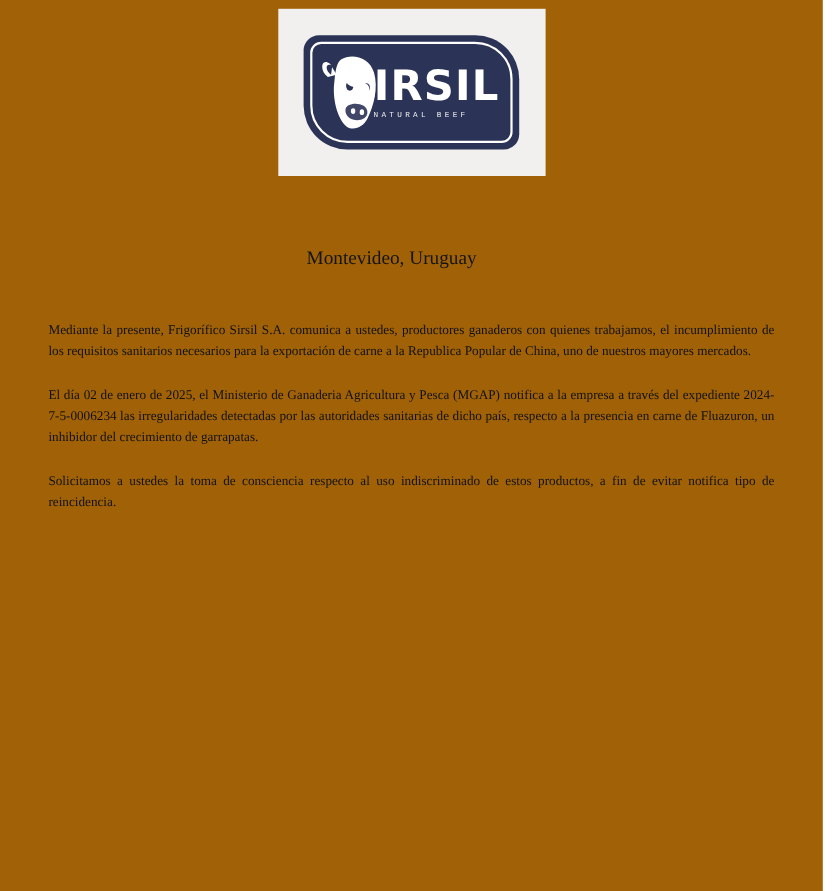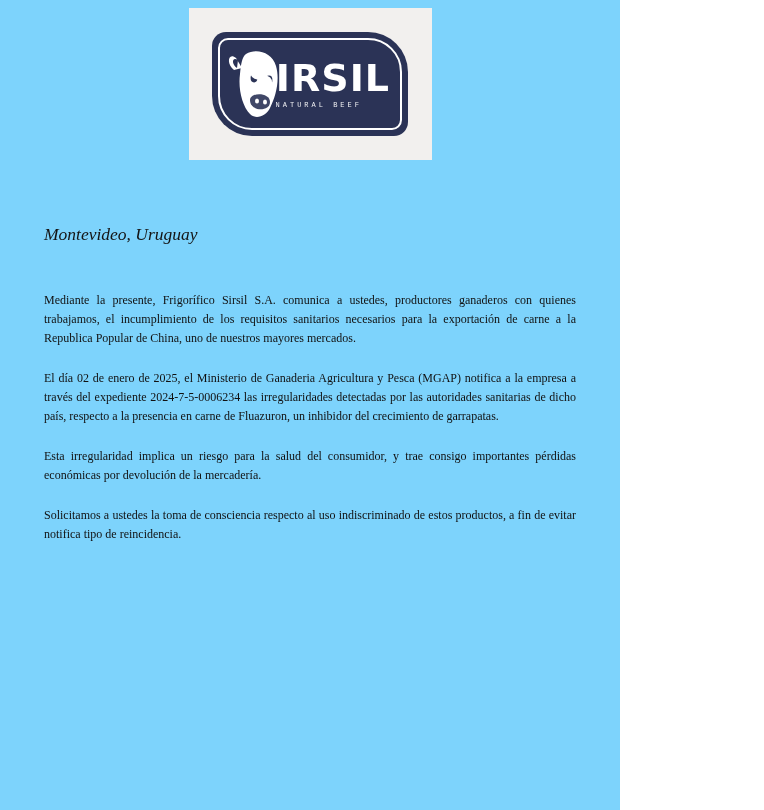--- a/index.html
+++ b/index.html
@@ -9,23 +9,23 @@
   }
   body {
     width: 764px;
     height: 810px;
     font-family: "Liberation Serif", serif;
     color: #0d0d0d;
     overflow: hidden;
   }
   .page {
     position: relative;
-    width: 620px;
+    width: 748px;
     height: 810px;
-    background: #7dd3fc;
+    background: #a16207;
     box-sizing: border-box;
   }
   
   .logo-wrap {
     width: 100%;
     display: flex;
     justify-content: center;
     padding-top: 8px;
   }
   .logo-box {
@@ -88,23 +88,22 @@
     margin-top: 4px;
     opacity: .92;
   }
   
   .letter {
     padding: 0 44px;
     box-sizing: border-box;
   }
   .meta {
     margin-top: 64px;
-    text-align: left;
+    text-align: center;
     padding-right: 36px;
-    font-style: italic;
   }
   .meta-line {
     font-size: 17.5px;
     line-height: 1.2;
     color: #141414;
   }
   .meta-line.second {
     margin-top: 26px;
   }
   .body-copy {
@@ -149,18 +148,17 @@
 
   <div class="letter">
 
     <div class="meta">
       <div class="meta-line">Montevideo, Uruguay</div>
     </div>
 
     <div class="body-copy">
       <p class="para">Mediante la presente, Frigorífico Sirsil S.A. comunica a ustedes, productores ganaderos con quienes trabajamos, el incumplimiento de los requisitos sanitarios necesarios para la exportación de carne a la Republica Popular de China, uno de nuestros mayores mercados.</p>
       <p class="para">El día 02 de enero de 2025, el Ministerio de Ganaderia Agricultura y Pesca (MGAP) notifica a la empresa a través del expediente 2024-7-5-0006234 las irregularidades detectadas por las autoridades sanitarias de dicho país, respecto a la presencia en carne de Fluazuron, un inhibidor del crecimiento de garrapatas.</p>
-      <p class="para">Esta irregularidad implica un riesgo para la salud del consumidor, y trae consigo importantes pérdidas económicas por devolución de la mercadería.</p>
       <p class="para">Solicitamos a ustedes la toma de consciencia respecto al uso indiscriminado de estos productos, a fin de evitar notifica tipo de reincidencia.</p>
     </div>
 
   </div>
 </div>
 
 </body></html>

